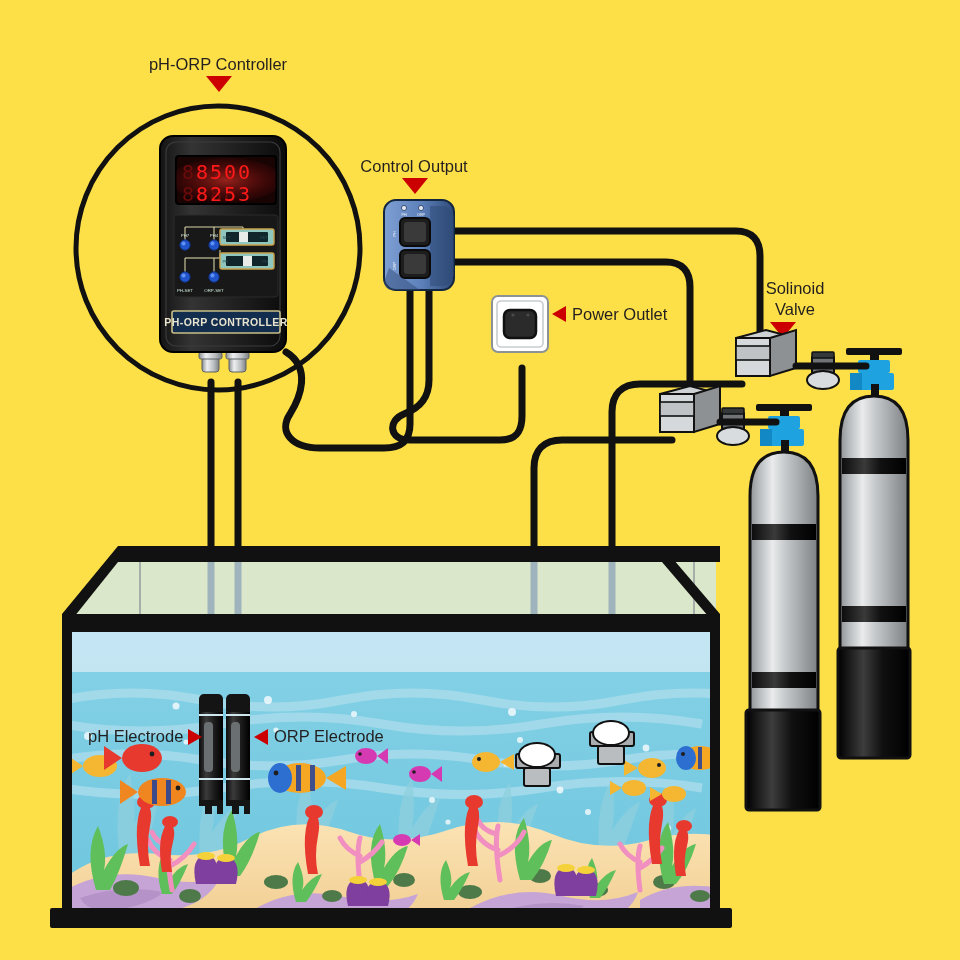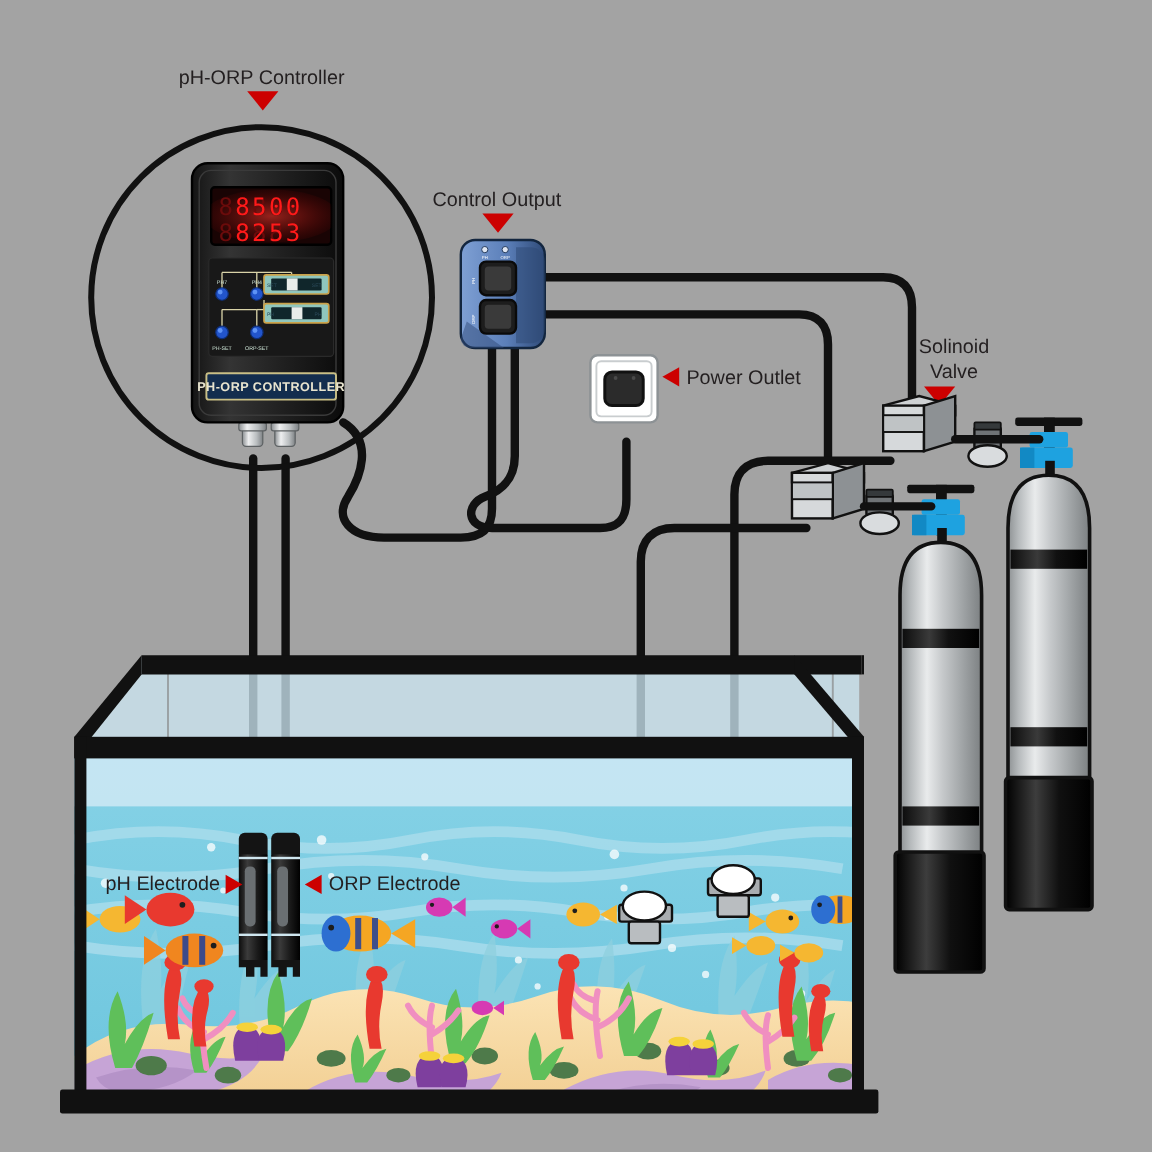--- a/index.html
+++ b/index.html
@@ -1,17 +1,17 @@
 <!DOCTYPE html>
 <html><head>
 <meta charset="utf-8">
 <style>
   html,body{margin:0;padding:0;background:#fff;}
   body{width:960px;height:960px;overflow:hidden;font-family:"Liberation Sans",sans-serif;}
-  #stage{position:relative;width:960px;height:960px;background:#a3a3a3;}
+  #stage{position:relative;width:960px;height:960px;background:#fde047;}
   #stage svg{position:absolute;left:0;top:0;}
   .lbl{font-family:"Liberation Sans",sans-serif;font-size:16.5px;fill:#231f20;}
   .led{font-family:"DejaVu Sans Mono",monospace;font-size:20px;fill:#ff1a1a;letter-spacing:2px;}
   .ledghost{font-family:"DejaVu Sans Mono",monospace;font-size:20px;fill:#6b0b0b;letter-spacing:2px;}
   .micro{font-family:"Liberation Sans",sans-serif;font-size:4.4px;fill:#cfe6d8;}
   .micro2{font-family:"Liberation Sans",sans-serif;font-size:4.2px;fill:#2b4a5a;}
   .brand{font-family:"Liberation Sans",sans-serif;font-size:10.5px;font-weight:bold;fill:#e8e4cf;letter-spacing:.4px;}
   .tiny-w{font-family:"Liberation Sans",sans-serif;font-size:3.6px;fill:#ffffff;}
 </style>
 </head>

